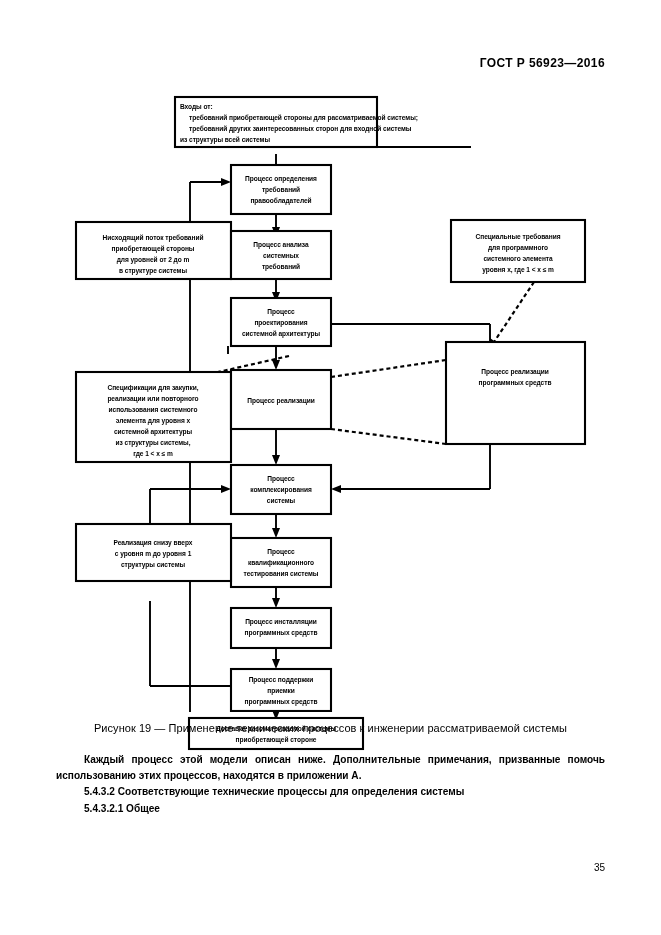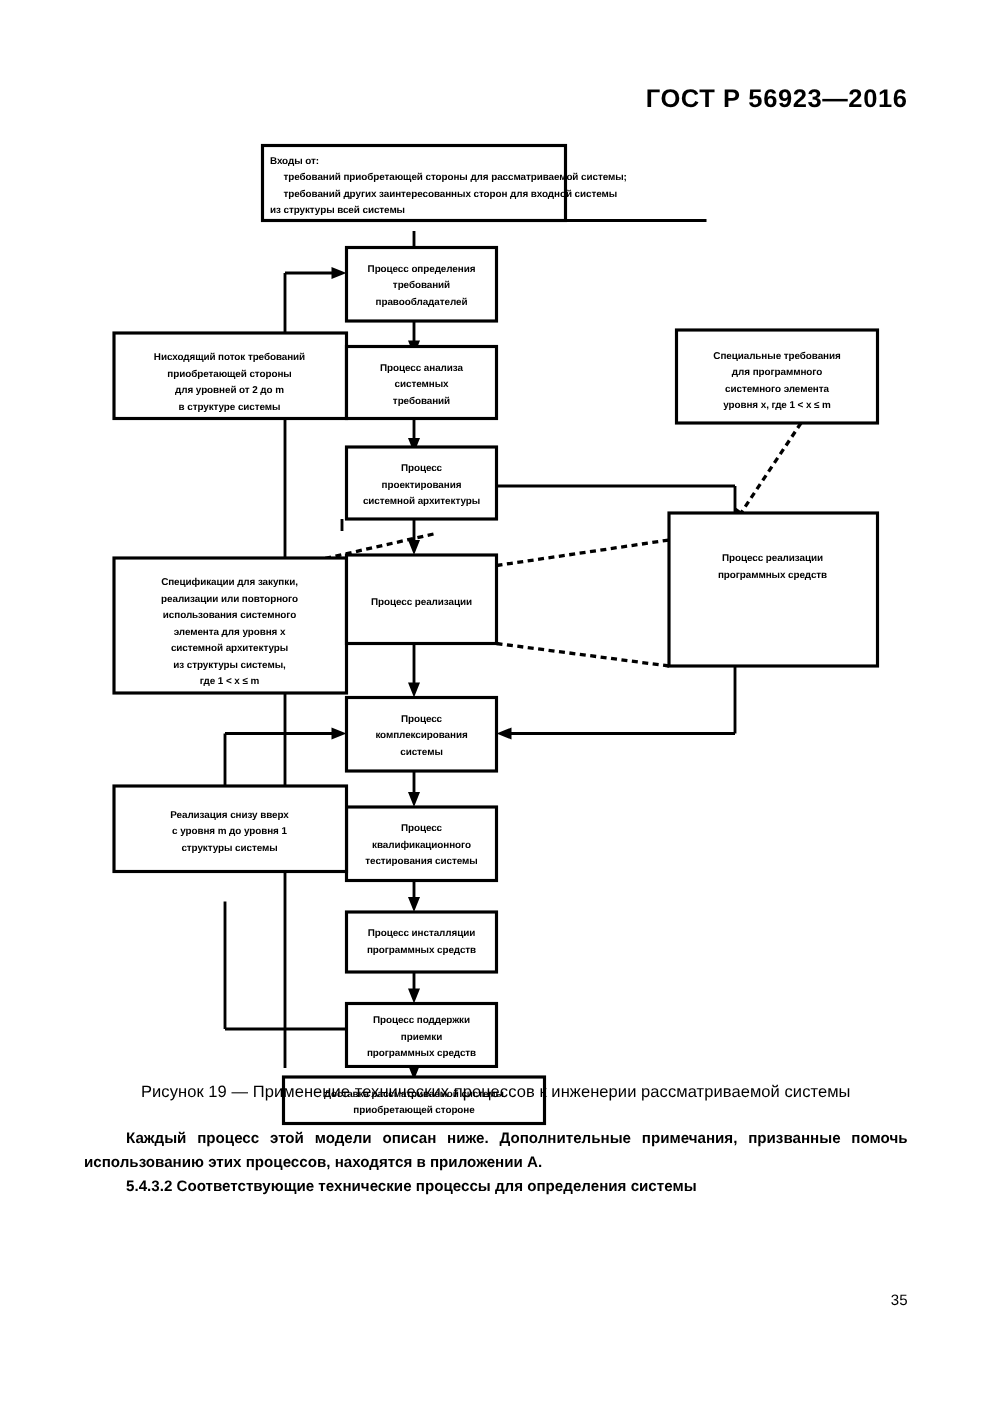--- a/index.html
+++ b/index.html
@@ -19,21 +19,21 @@
     position: absolute;
     inset: 0;
     background: #ffffff;
   }
 
   
   .doc-header {
     position: absolute;
     top: 56px;
     right: 56px;
-    font-size: 17px;
+    font-size: 12px;
     font-weight: bold;
     letter-spacing: 0.4px;
     white-space: nowrap;
   }
 
   
   .figure-wrap {
     position: absolute;
     left: 56px;
     top: 92px;
@@ -322,17 +322,18 @@
     <rect class="nodebox" x="133" y="6" width="174" height="31"></rect>
     <text class="nodetext" x="220" y="19">Доставка рассматриваемой системы</text>
     <text class="nodetext" x="220" y="30">приобретающей стороне</text>
   </svg>
 
   <div class="fig-caption">Рисунок 19 — Применение технических процессов к инженерии рассматриваемой системы</div>
 
   <div class="body-text">
     <p class="indent">Каждый процесс этой модели описан ниже. Дополнительные примечания, призванные помочь использованию этих процессов, находятся в приложении А.</p>
     <p class="indent">5.4.3.2 Соответствующие технические процессы для определения системы</p>
+    <p class="indent">5.4.3.2.1 Общее</p>
   </div>
 
   <div class="page-number">35</div>
 
 </div>
 
 </body></html>

